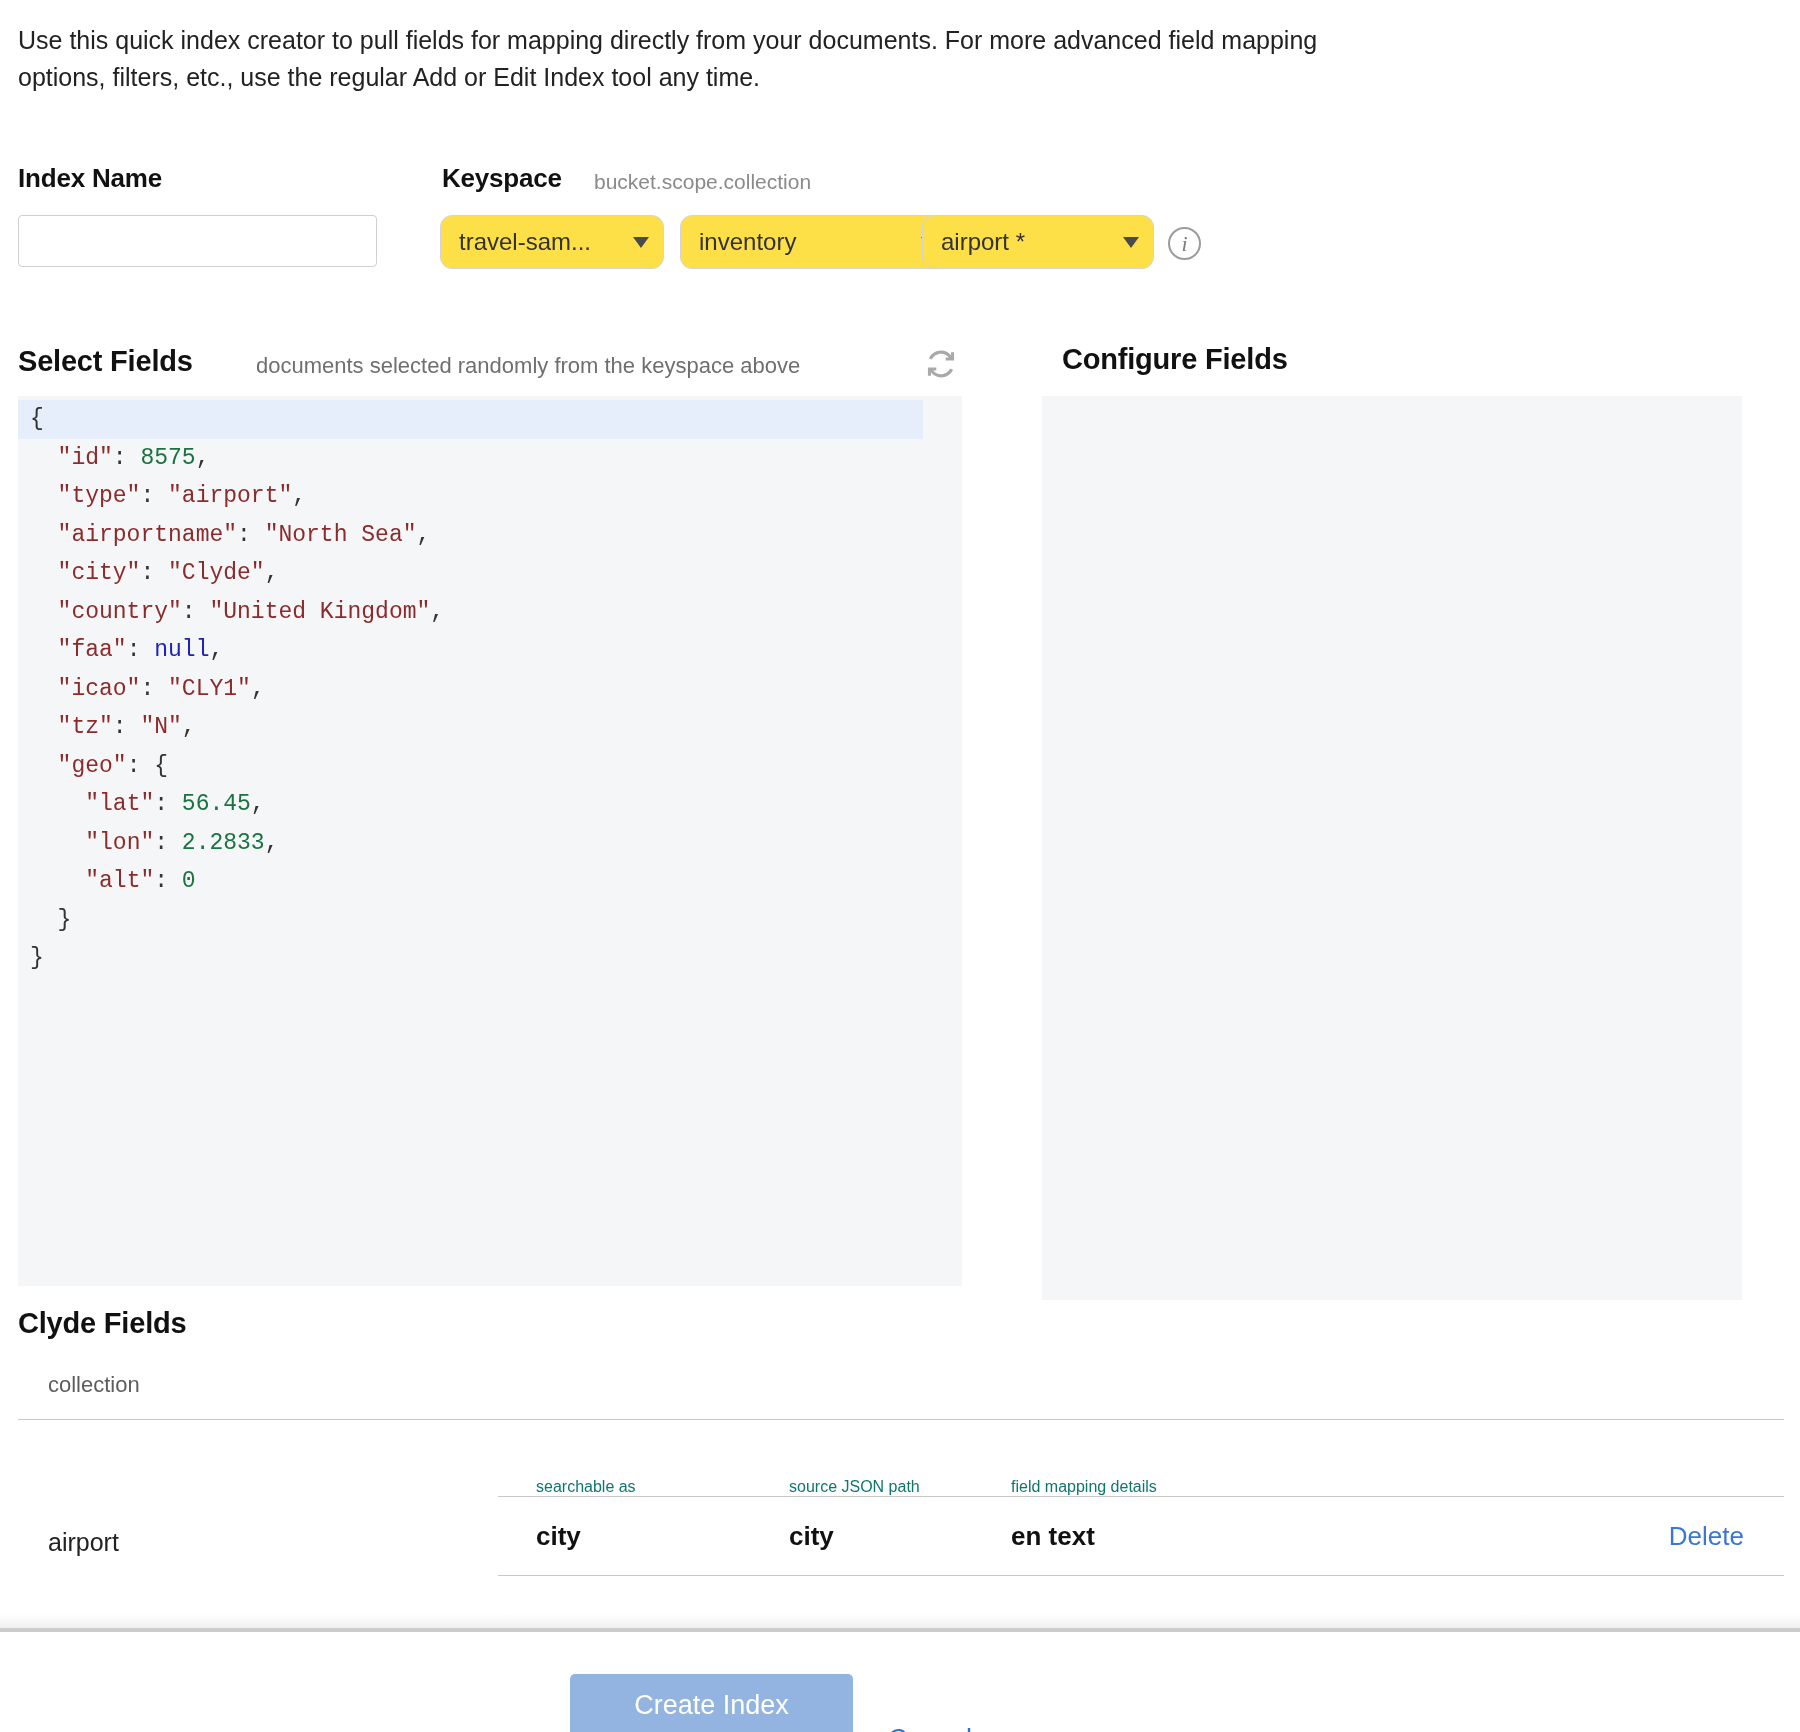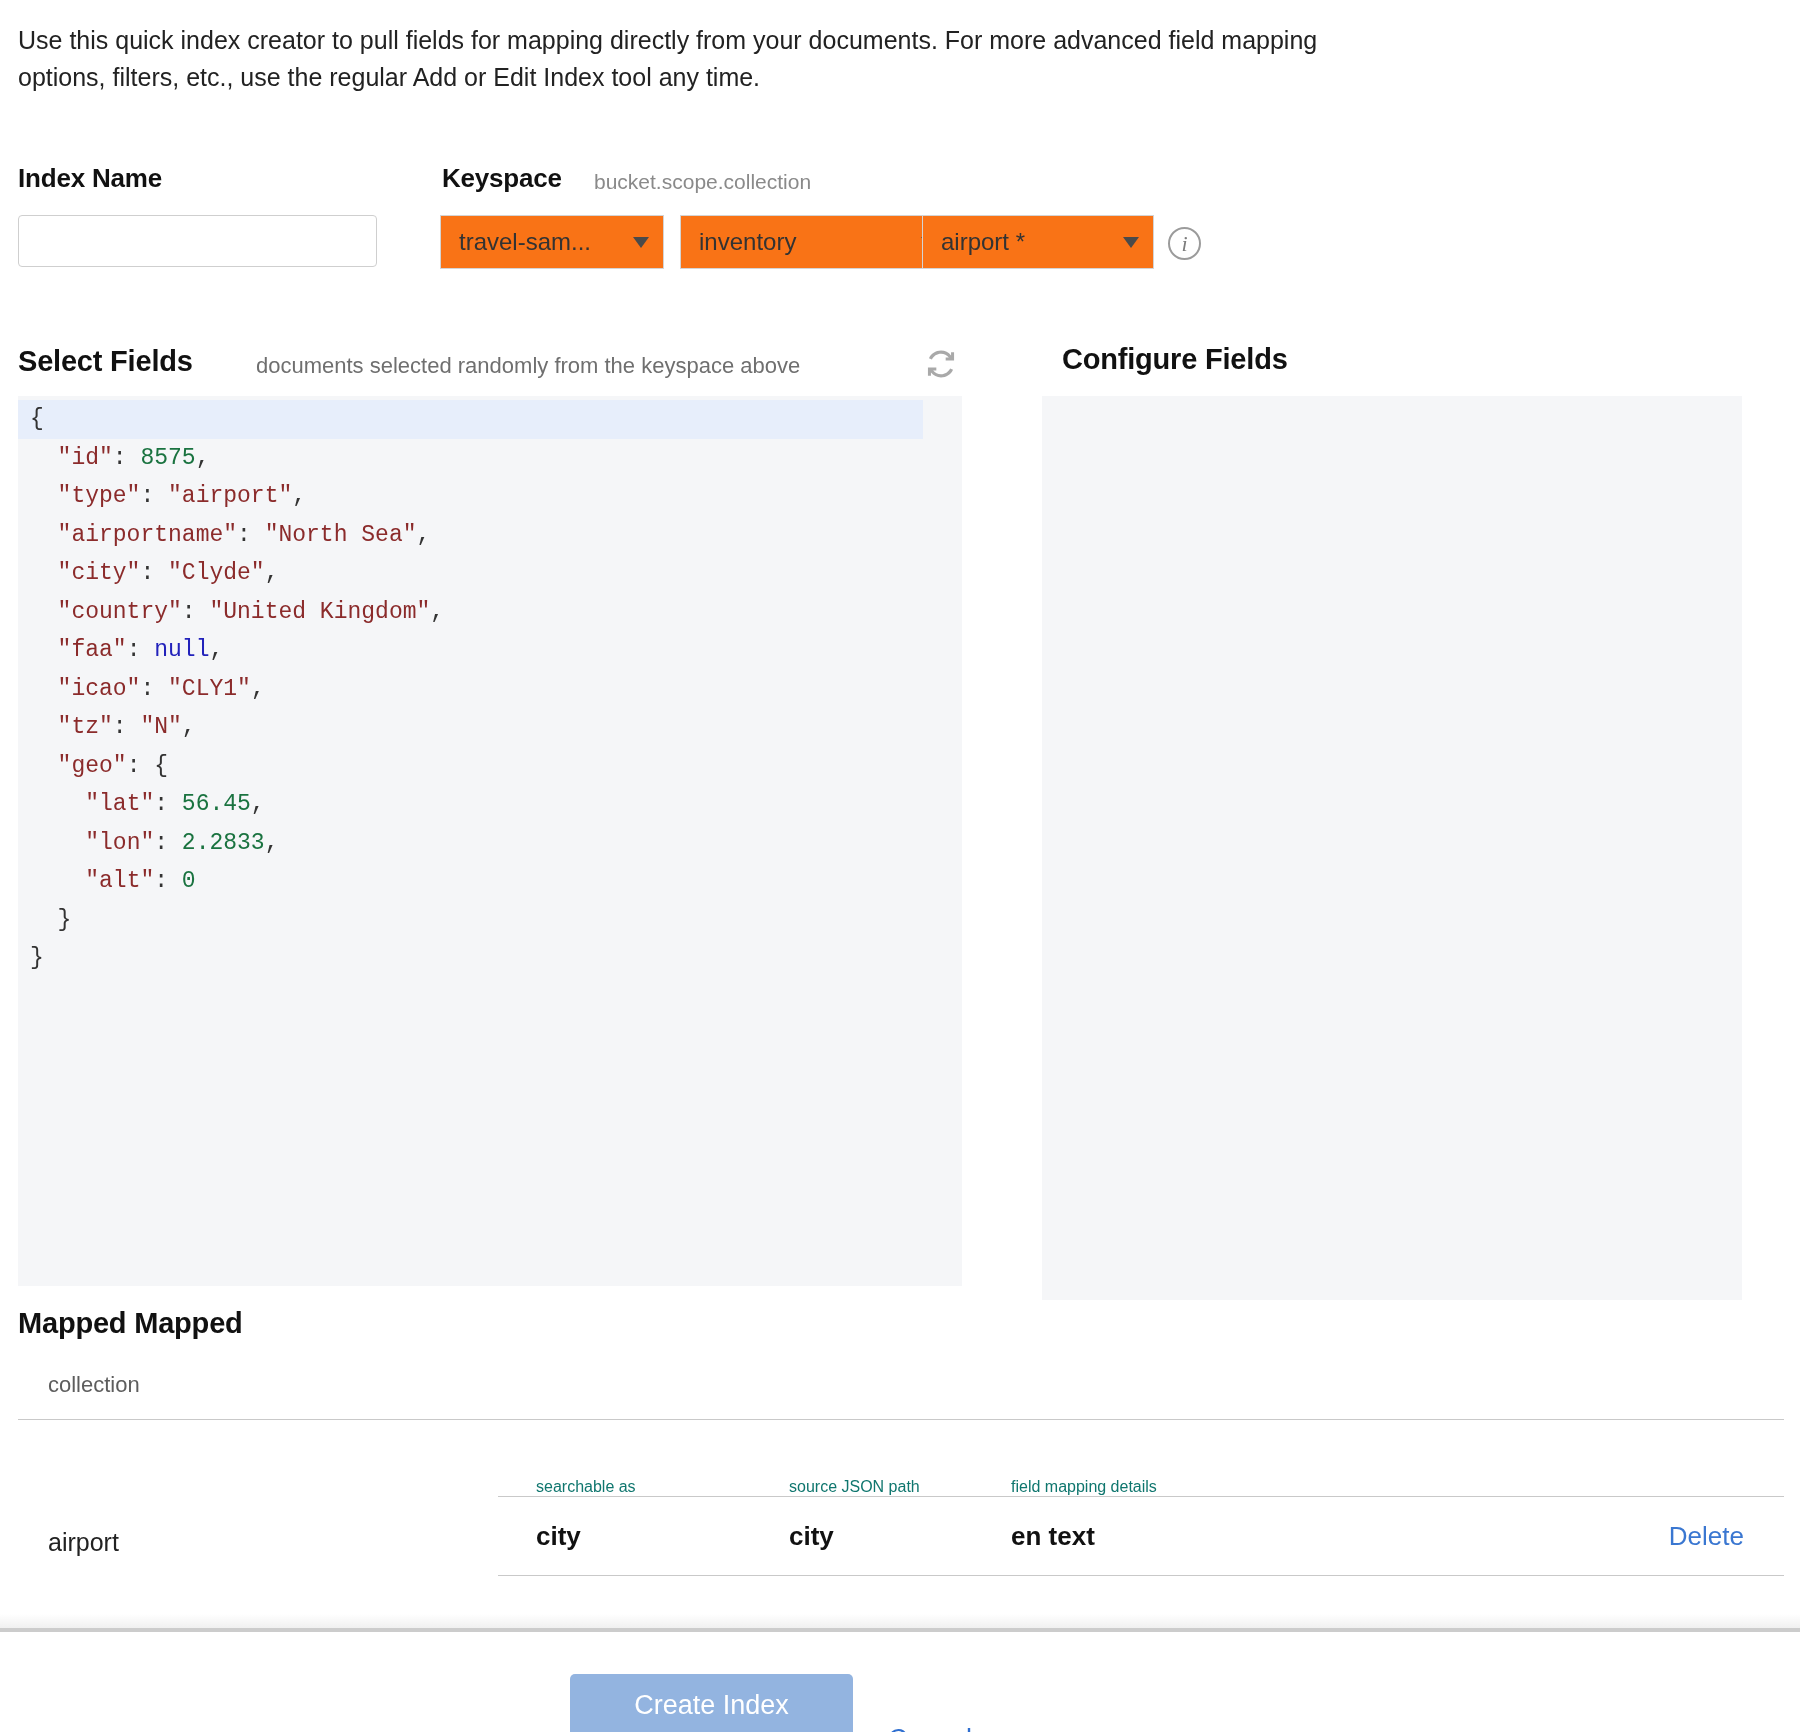--- a/index.html
+++ b/index.html
@@ -73,22 +73,22 @@
     padding: 0 10px;
     color: #222;
     outline: none;
   }
 
   .select-box {
     position: absolute;
     top: 215px;
     height: 54px;
     border: 1px solid #d4d4d4;
-    border-radius: 0;
-    background: #f97316;
+    border-radius: 12px;
+    background: #fde047;
     display: flex;
     align-items: center;
     padding: 0 14px 0 18px;
     cursor: pointer;
   }
   .select-box .sel-text {
     font-size: 24px;
     color: #333333;
     white-space: nowrap;
     flex: 1 1 auto;
@@ -375,21 +375,21 @@
       <div class="json-line"><span>  </span><span class="jkey">"geo"</span><span class="jpun">: </span><span class="jpun">{</span></div>
       <div class="json-line"><span>    </span><span class="jkey">"lat"</span><span class="jpun">: </span><span class="jnum">56.45</span><span class="jpun">,</span></div>
       <div class="json-line"><span>    </span><span class="jkey">"lon"</span><span class="jpun">: </span><span class="jnum">2.2833</span><span class="jpun">,</span></div>
       <div class="json-line"><span>    </span><span class="jkey">"alt"</span><span class="jpun">: </span><span class="jnum">0</span></div>
       <div class="json-line"><span>  </span><span class="jpun">}</span></div>
       <div class="json-line"><span class="jpun">}</span></div>
     </div>
 
   <div class="configure-panel"></div>
 
-  <div class="head-mapped-fields">Mapped Mapped</div>
+  <div class="head-mapped-fields">Clyde Fields</div>
   <div class="mapped-collection-label">collection</div>
   <div class="mapped-hr-top"></div>
 
   <div class="mapped-row-name">airport</div>
 
   <div class="mapped-table">
     <div class="mf-head">
       <span class="c-searchable">searchable as</span>
       <span class="c-path">source JSON path</span>
       <span class="c-details">field mapping details</span>

